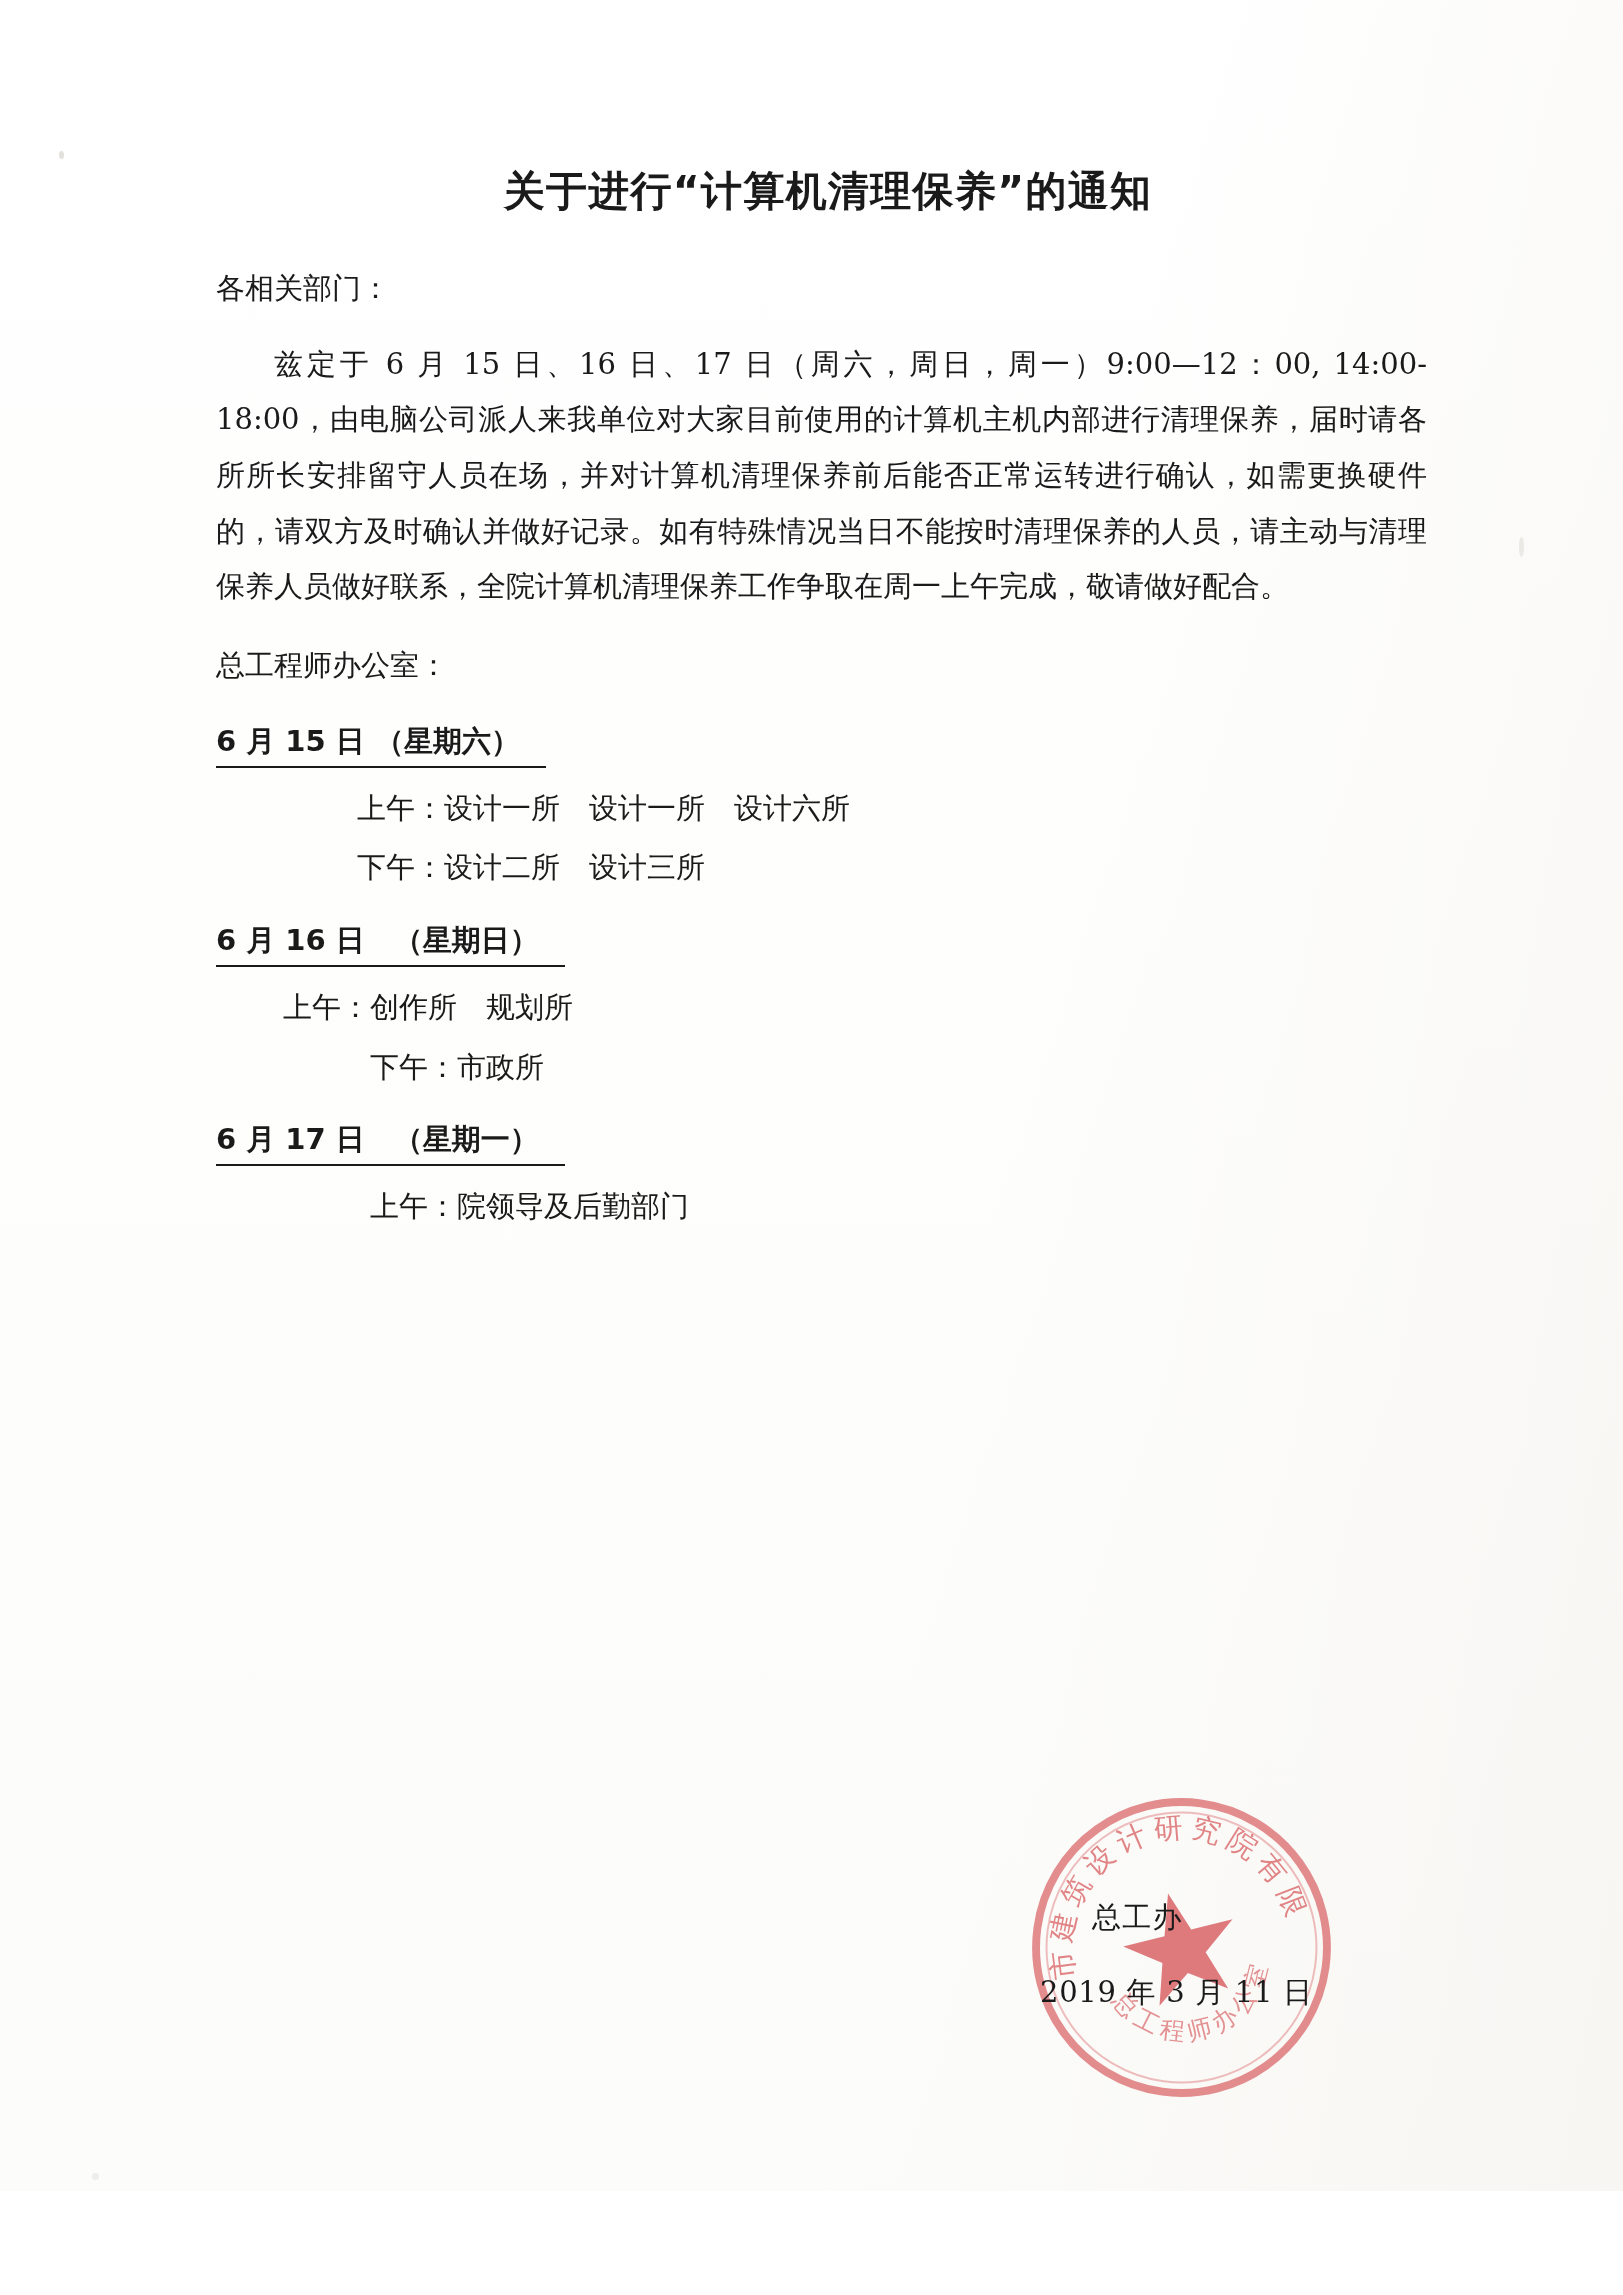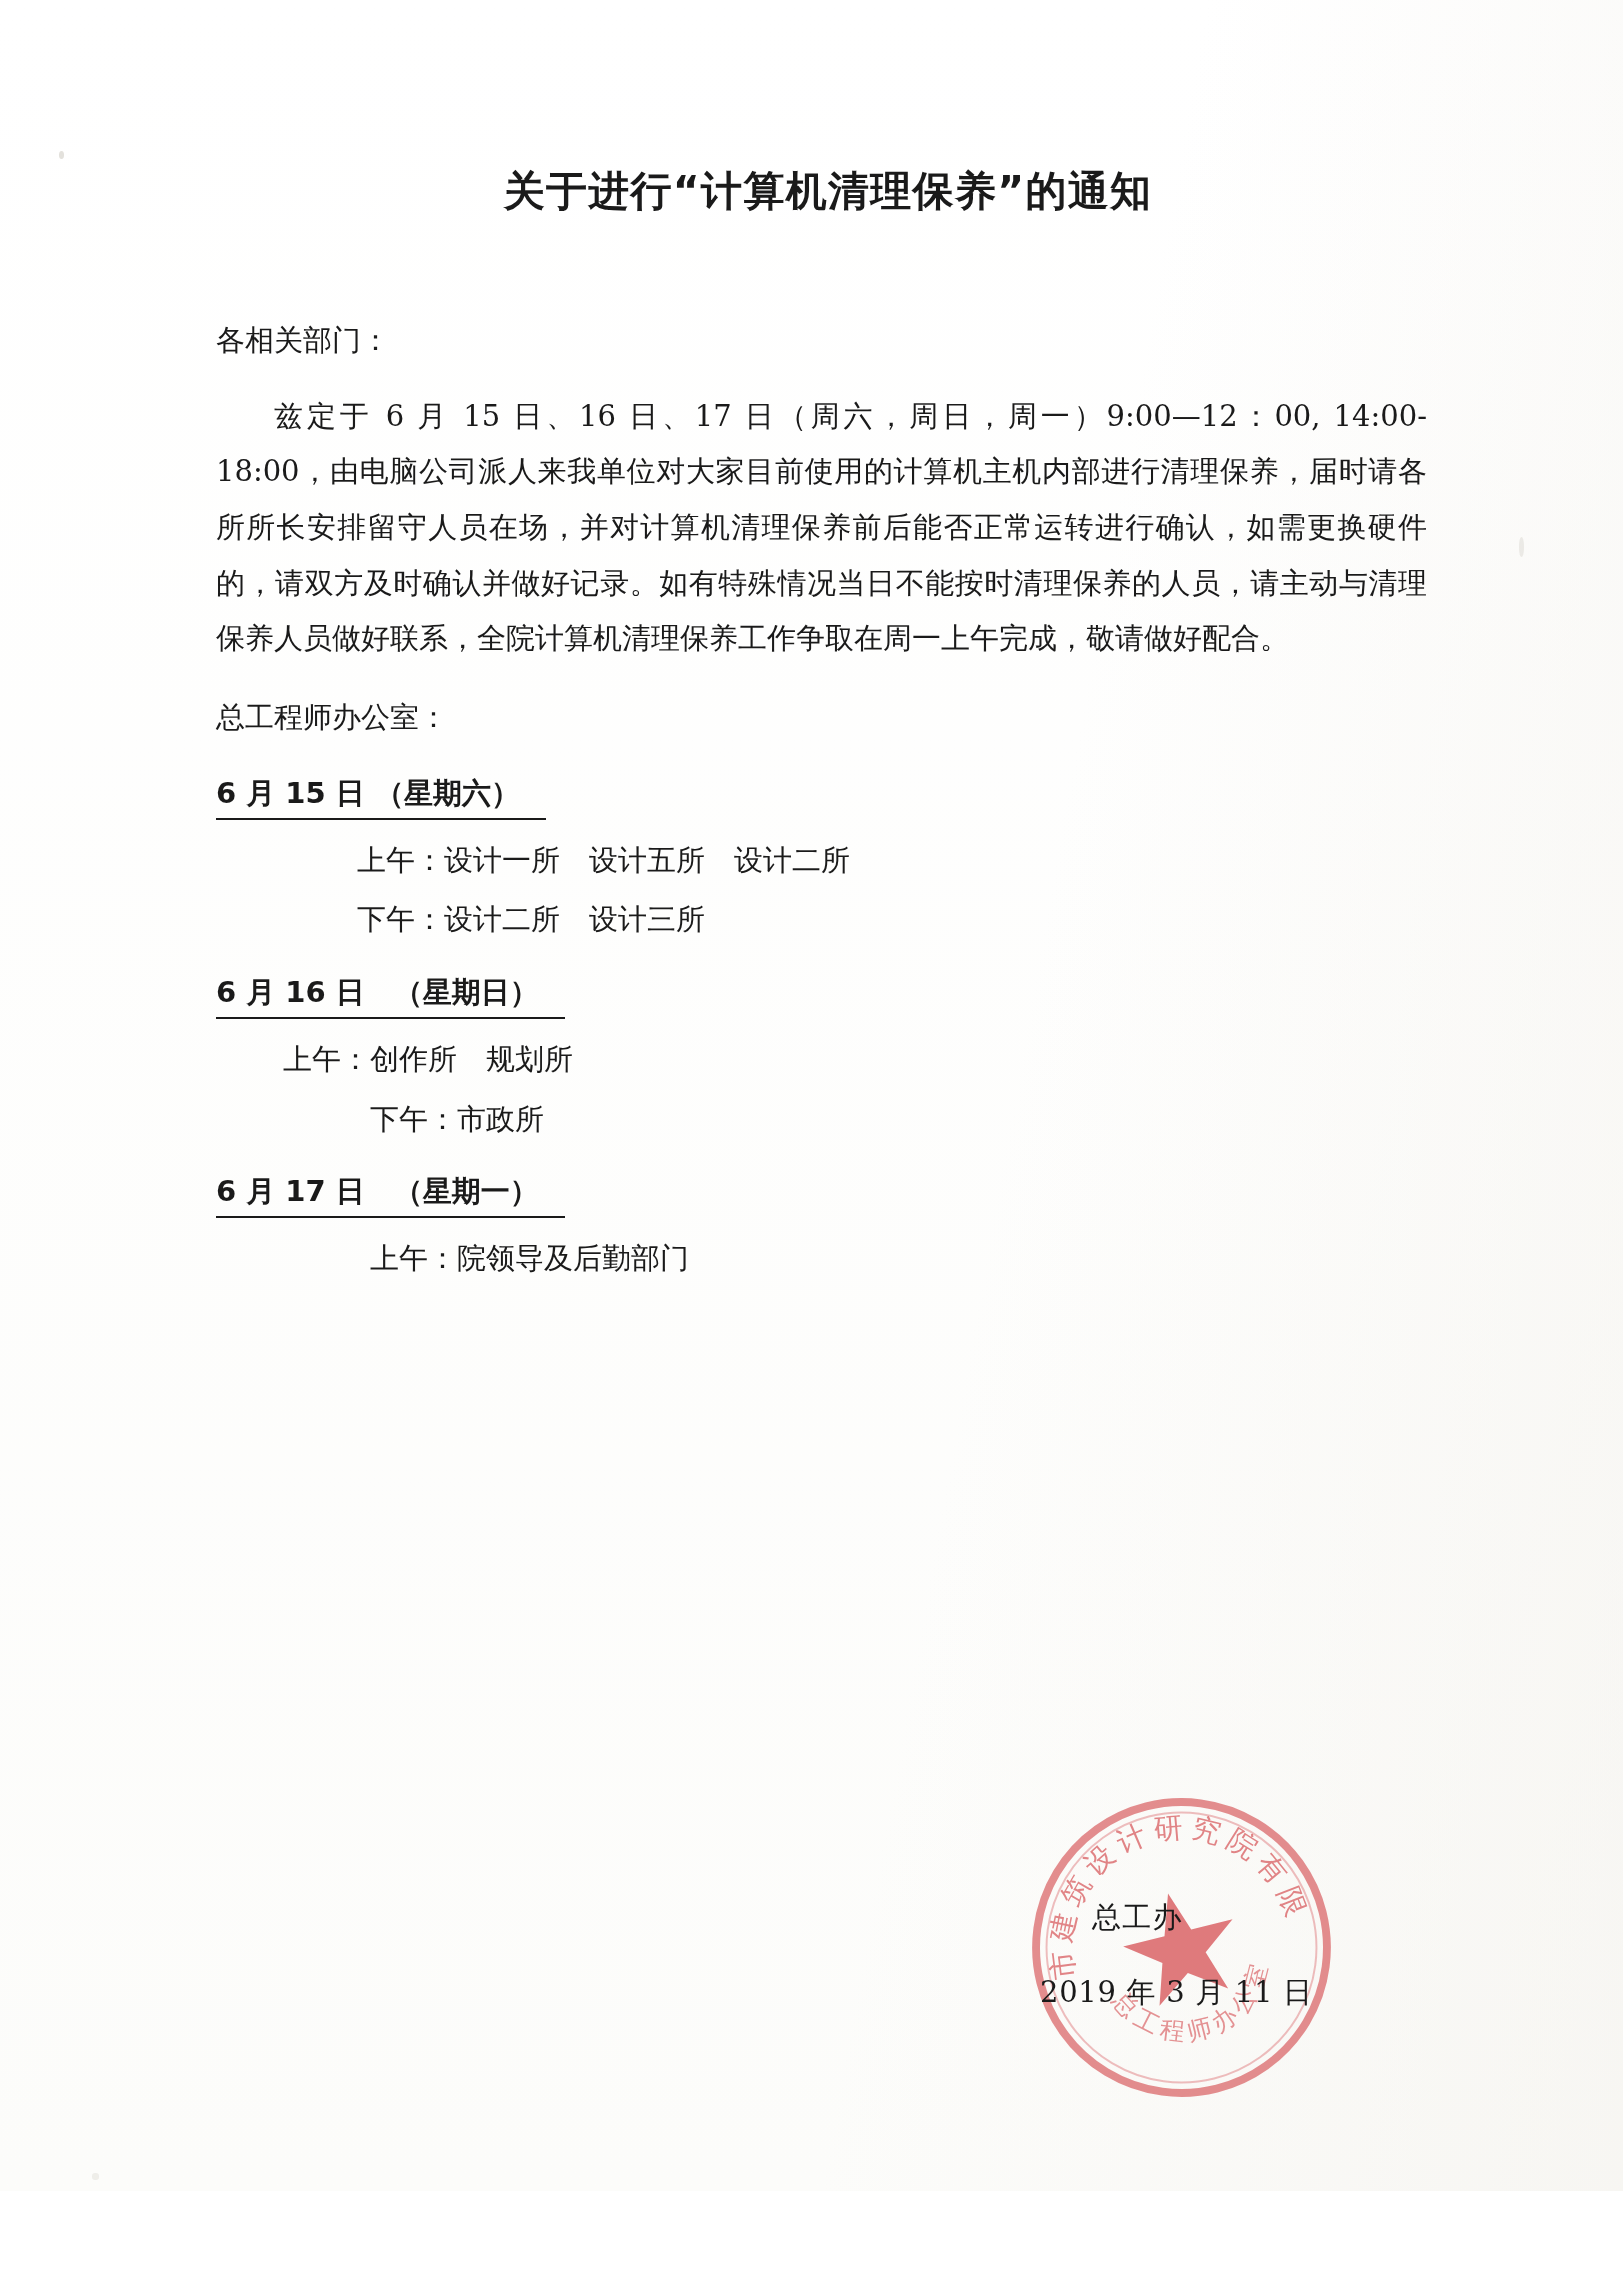--- a/index.html
+++ b/index.html
@@ -45,21 +45,21 @@
     text-align: center;
     font-size: 41px;
     font-weight: bold;
     letter-spacing: 1.3px;
     margin: 0 0 0 0;
     padding-left: 13px;
     font-family: "DejaVu Sans", "Liberation Sans", sans-serif;
   }
 
   .salutation {
-    margin-top: 104px;
+    margin-top: 52px;
     font-size: 29px;
     line-height: 1.2;
   }
 
   .body-para {
     margin-top: 31px;
     font-size: 29px;
     line-height: 1.92;
     text-align: justify;
     text-justify: inter-ideograph;
@@ -149,21 +149,21 @@
 
     <div class="salutation">各相关部门：</div>
 
     <p class="body-para">兹定于 6 月 15 日、16 日、17 日（周六，周日，周一）9:00—12：00, 14:00-18:00，由电脑公司派人来我单位对大家目前使用的计算机主机内部进行清理保养，届时请各所所长安排留守人员在场，并对计算机清理保养前后能否正常运转进行确认，如需更换硬件的，请双方及时确认并做好记录。如有特殊情况当日不能按时清理保养的人员，请主动与清理保养人员做好联系，全院计算机清理保养工作争取在周一上午完成，敬请做好配合。</p>
 
     <div class="lead-line">总工程师办公室：</div>
 
     <div class="day-block">
       <div class="day-heading">6 月 15 日 （星期六）</div>
       <div class="slot-line">
-        <span>上午：</span><span class="slot-items">设计一所　设计五所　设计二所</span>
+        <span>上午：</span><span class="slot-items">设计一所　设计一所　设计六所</span>
       </div>
       <div class="slot-line">
         <span>下午：</span><span class="slot-items">设计二所　设计三所</span>
       </div>
     </div>
 
     <div class="day-block">
       <div class="day-heading">6 月 16 日　（星期日）</div>
       <div class="slot-line" style="margin-left:67px;">
         <span>上午：</span><span class="slot-items">创作所　规划所</span>

